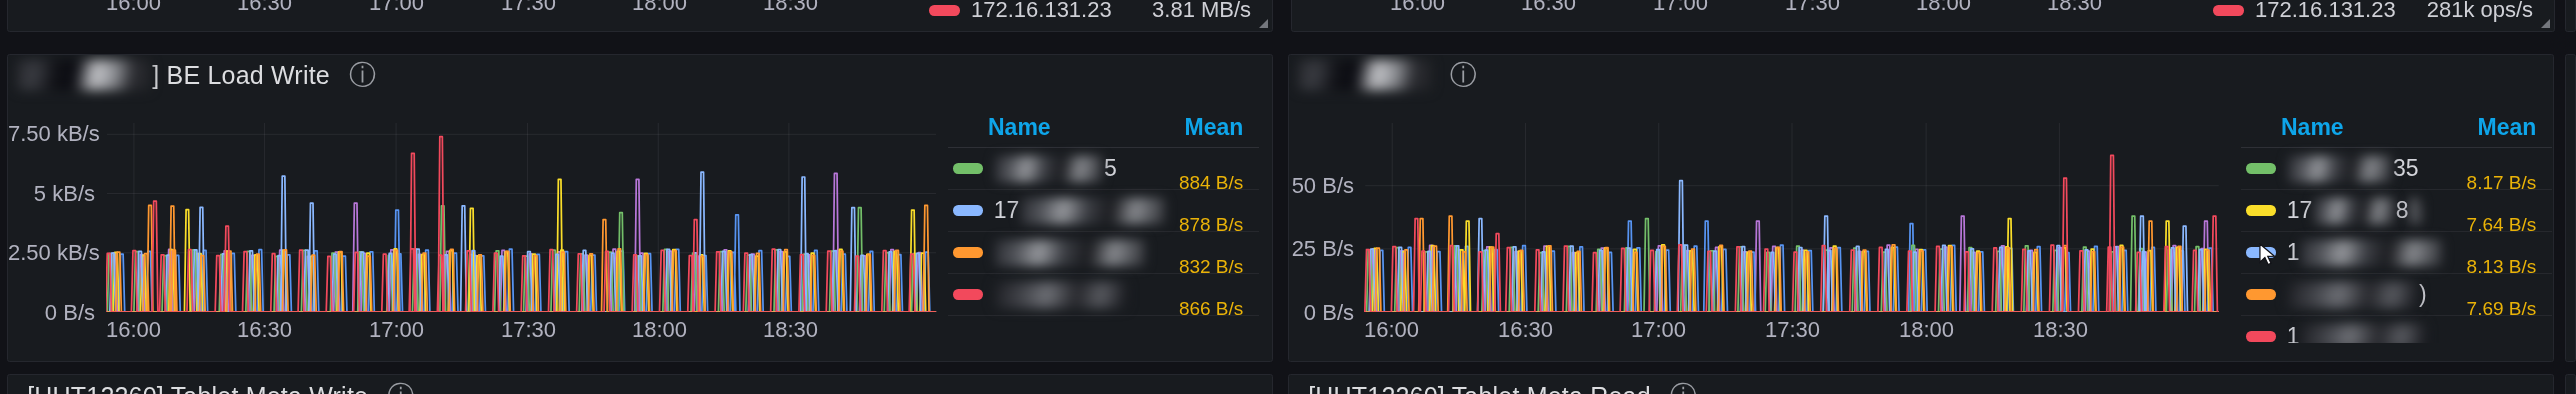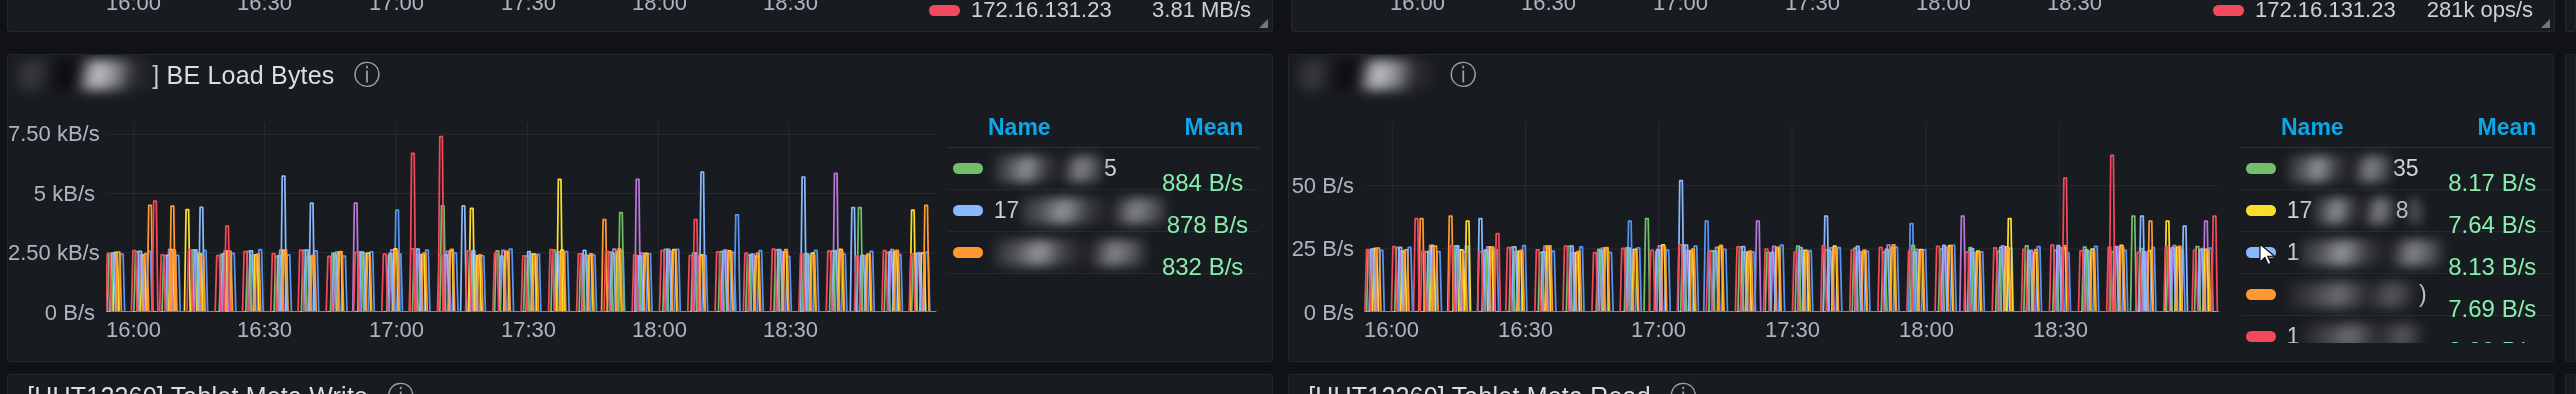--- a/index.html
+++ b/index.html
@@ -33,21 +33,21 @@
   .hname,.hmean{font-size:23px;font-weight:700;color:#0ea5e9;}
   .hmean{margin-left:auto;}
   .lrow{display:flex;align-items:center;height:42px;padding:0 15.7px 0 5.2px;box-sizing:border-box;
         border-bottom:0.9px solid rgba(204,204,220,0.08);}
   .pill{width:30px;height:10.5px;border-radius:5.2px;flex:0 0 auto;}
   .nm{display:flex;align-items:center;margin-left:10.5px;font-size:23px;color:#d3d4da;white-space:pre;}
   .blurb{display:inline-block;height:26px;border-radius:2.6px;filter:blur(5.2px);margin:0 1.7px;
          background:linear-gradient(100deg,#2b2d33 0%,#515359 15%,#95979c 30%,#3c3e44 46%,#1a1b1f 62%,#87898e 78%,#2e3035 100%);}
   .lrow:nth-child(4) .blurb,.lrow:nth-child(5) .blurb{
          background:linear-gradient(100deg,#1e1f24 0%,#43454b 22%,#6d6f75 40%,#26272c 62%,#585a60 80%,#17181d 100%);filter:blur(6.1px);}
-  .mv{margin-left:auto;font-size:24px;color:#86efac;white-space:nowrap;margin-top:28px;}
+  .mv{margin-left:auto;font-size:19px;color:#eab308;white-space:nowrap;margin-top:28px;}
 
   
   .inline-legend{position:absolute;left:921px;top:0;right:12.2px;height:30px;}
   .ipill{position:absolute;left:0;top:10.5px;width:31px;height:11.4px;border-radius:5.2px;}
   .lname{position:absolute;left:42px;top:2.6px;font-size:22px;color:#cfd0d6;}
   .lval{position:absolute;right:8.7px;top:2.6px;font-size:22px;color:#cfd0d6;}
   .rhandle{position:absolute;right:4.4px;bottom:3.5px;width:0;height:0;border-style:solid;
            border-width:0 0 9.6px 9.6px;border-color:transparent transparent #74777d transparent;}
 
   .cursor{position:absolute;left:2256px;top:243px;z-index:9;}
@@ -87,21 +87,21 @@
       <div class="tick xtick" style="left: 520px; top: -4.4px;">17:30</div>
       <div class="tick xtick" style="left: 651px; top: -4.4px;">18:00</div>
       <div class="tick xtick" style="left: 782px; top: -4.4px;">18:30</div>
     </section>
 
   <section class="panel top-panel sliver" style="left:2565px;"></section>
 
   <section class="panel main-panel" style="left:7px;width:1266px;">
     <header class="phead">
       <span class="tblur"></span>
-      <h2 class="ptitle">] BE Load Bytes</h2>
+      <h2 class="ptitle">] BE Load Write</h2>
       <span class="info">ⓘ</span>
     </header>
     <div></div>
     <svg class="plot" viewBox="0 0 952 217" style="left: 98px; top: 68px; width: 831px; height: 189px;">
         <line class="grid" x1="0" y1="13" x2="952" y2="13"></line>
         <line class="grid" x1="0" y1="81" x2="952" y2="81"></line>
         <line class="grid" x1="0" y1="149" x2="952" y2="149"></line>
         <line class="grid" x1="31" y1="0" x2="31" y2="217"></line>
         <line class="grid" x1="181" y1="0" x2="181" y2="217"></line>
         <line class="grid" x1="332" y1="0" x2="332" y2="217"></line>
@@ -131,20 +131,25 @@
           <div class="lrow">
             <span class="pill" style="background:#8AB8FF"></span>
             <span class="nm"><span>17</span><span class="blurb" style="width:144px"></span></span>
             <span class="mv">878 B/s</span>
           </div>
           <div class="lrow">
             <span class="pill" style="background:#FF9830"></span>
             <span class="nm"><span class="blurb" style="width:150px"></span></span>
             <span class="mv">832 B/s</span>
           </div>
+          <div class="lrow">
+            <span class="pill" style="background:#F2495C"></span>
+            <span class="nm"><span class="blurb" style="width:131px"></span></span>
+            <span class="mv">866 B/s</span>
+          </div>
         </div>
     </div>
   <div class="tick ytick" style="left: 0px; width: 87px; top: 66px;">7.50 kB/s</div>
       <div class="tick ytick" style="left: 0px; width: 87px; top: 126px;">5 kB/s</div>
       <div class="tick ytick" style="left: 0px; width: 87px; top: 185px; text-align: right;">2.50 kB/s</div>
       <div class="tick ytick" style="left: 0px; width: 87px; top: 245px;">0 B/s</div>
       <div class="tick xtick" style="left: 125px; top: 262px;">16:00</div>
       <div class="tick xtick" style="left: 256px; top: 262px;">16:30</div>
       <div class="tick xtick" style="left: 388px; top: 262px;">17:00</div>
       <div class="tick xtick" style="left: 520px; top: 262px;">17:30</div>

